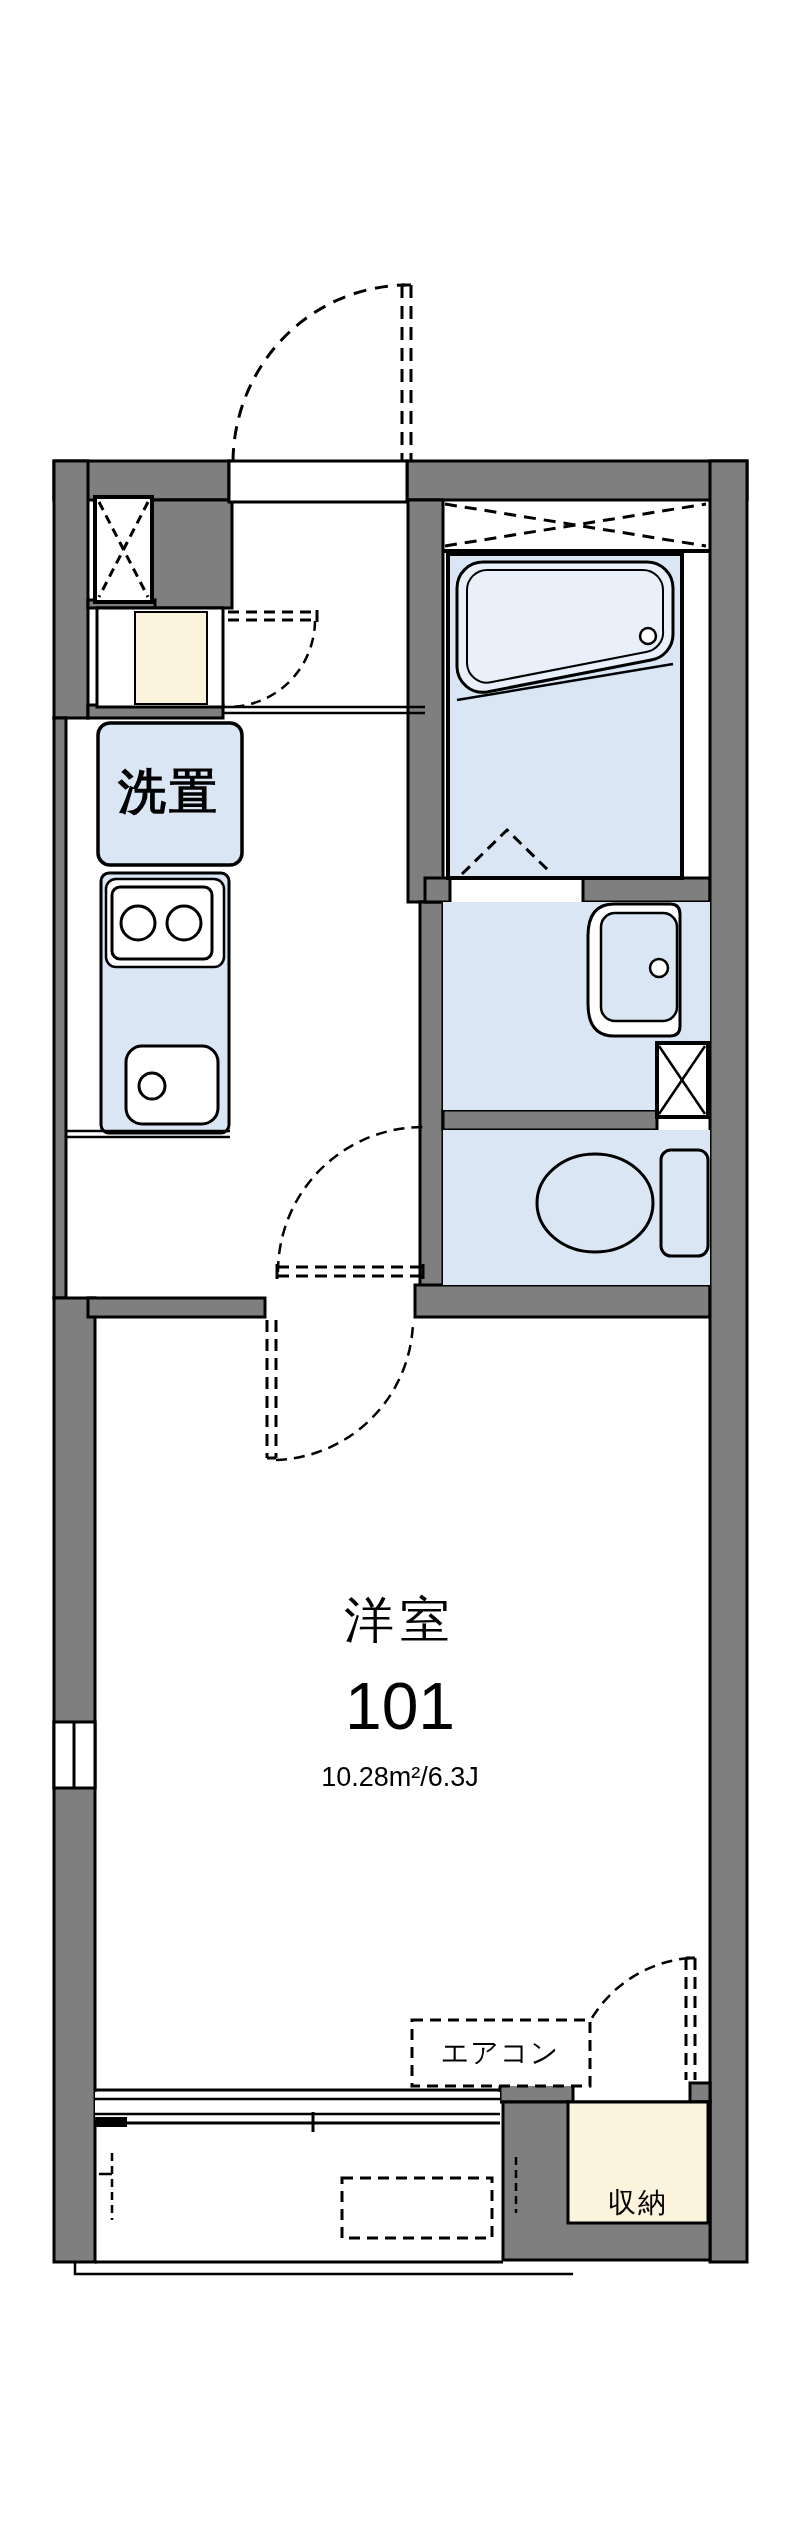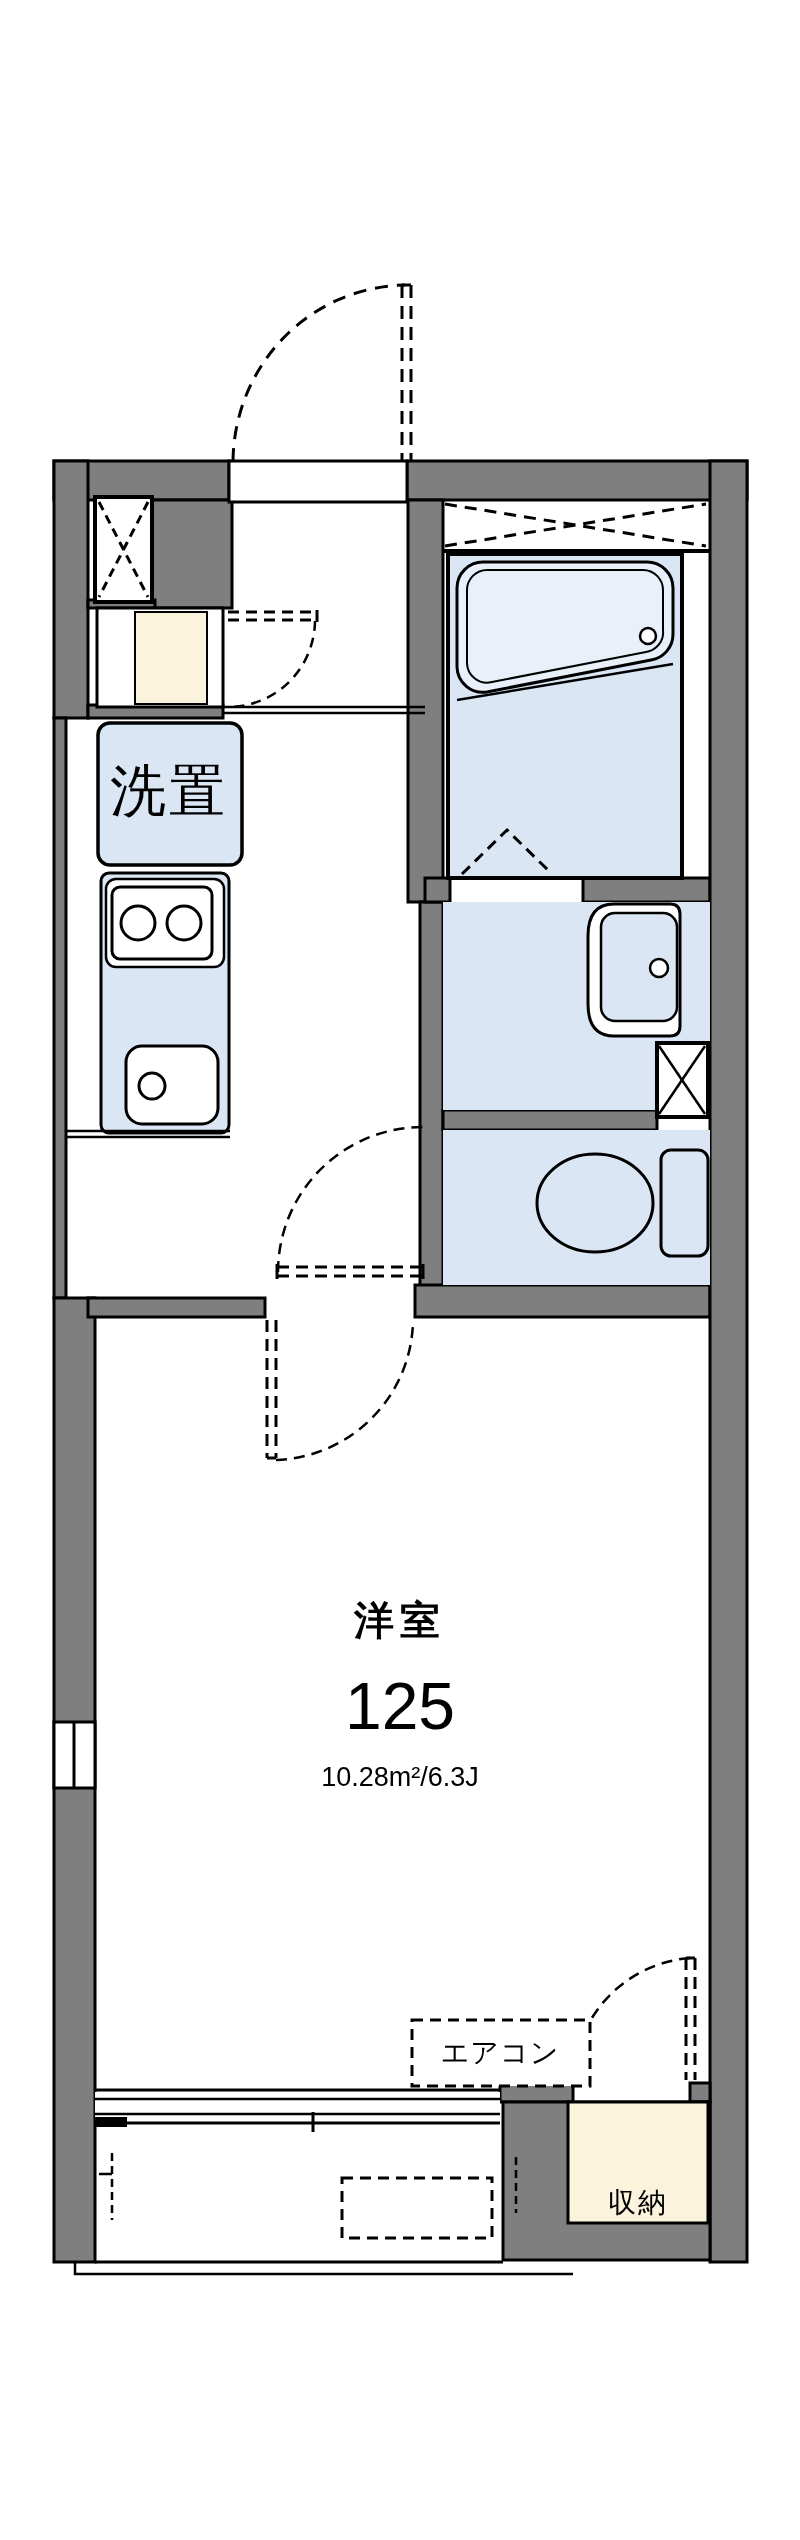--- a/index.html
+++ b/index.html
@@ -1,23 +1,23 @@
 <!DOCTYPE html>
 <html><head>
 <meta charset="utf-8">
 <style>
   html,body{margin:0;padding:0;background:#fff;}
   .canvas{position:relative;width:800px;height:2540px;background:#ffffff;overflow:hidden;
           font-family:"Liberation Sans","DejaVu Sans",sans-serif;}
   .canvas svg{position:absolute;left:0;top:0;}
   .lbl{position:absolute;transform:translate(-50%,-50%);color:#000;white-space:nowrap;
        font-family:"Liberation Sans","DejaVu Sans",sans-serif;}
-  .lbl-laundry{font-size:56px;font-weight:400;letter-spacing:3px;}
+  .lbl-laundry{font-size:48px;font-weight:700;letter-spacing:3px;}
   .lbl-storage{font-size:28px;font-weight:500;letter-spacing:2px;margin-top:43px;}
-  .lbl-room{font-size:40px;font-weight:700;letter-spacing:6px;}
+  .lbl-room{font-size:50px;font-weight:400;letter-spacing:6px;}
   .lbl-number{font-size:66px;font-weight:500;}
   .lbl-area{font-size:27px;font-weight:500;}
   .lbl-aircon{font-size:28px;font-weight:500;letter-spacing:1px;text-align:center;}
 </style>
 </head>
 <body>
 
 <div class="canvas">
 
 <svg width="800" height="2540" viewBox="0 0 800 2540">
@@ -172,18 +172,18 @@
     <rect x="342" y="2178" width="150" height="60" stroke-width="3" stroke-dasharray="11 7"></rect>
     <line x1="112" y1="2153" x2="112" y2="2220" stroke-width="2.5" stroke-dasharray="8 5"></line>
     <line x1="99" y1="2174" x2="112" y2="2174" stroke-width="2.5"></line>
     <line x1="516" y1="2157" x2="516" y2="2213" stroke-width="2.5" stroke-dasharray="8 5"></line>
   </g>
 
 </svg>
 
 <div class="lbl lbl-laundry" style="left:169px;top:792px;">洗置</div>
 <div class="lbl lbl-room" style="left:400px;top:1620px;">洋室</div>
-<div class="lbl lbl-number" style="left:400px;top:1706px;">125</div>
+<div class="lbl lbl-number" style="left:400px;top:1706px;">101</div>
 <div class="lbl lbl-area" style="left:400px;top:1777px;">10.28m²/6.3J</div>
 <div class="lbl lbl-aircon" style="left:500px;top:2053px;">エアコン</div>
 <div class="lbl lbl-storage" style="left:638px;top:2160px;">収納</div>
 
 </div>
 
 </body></html>

